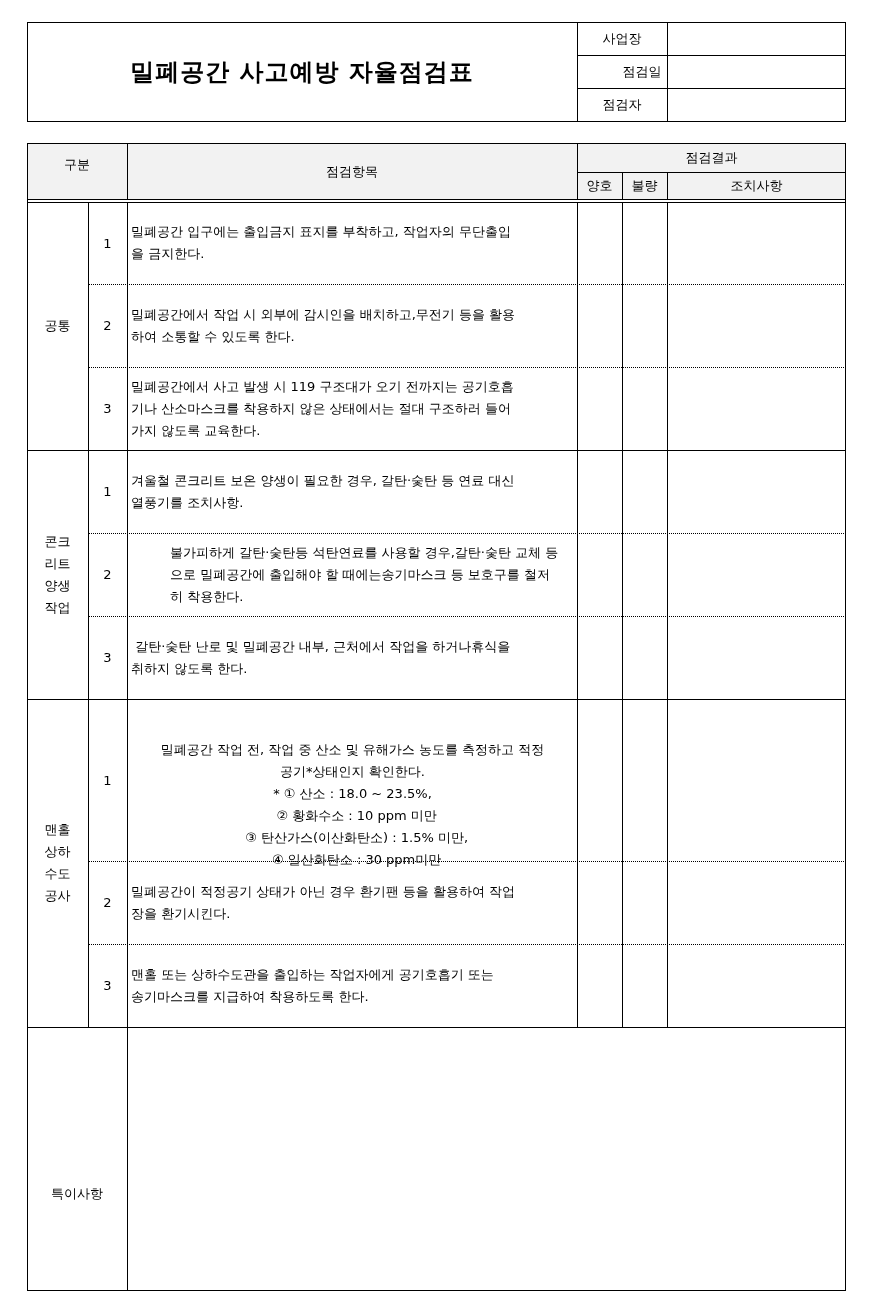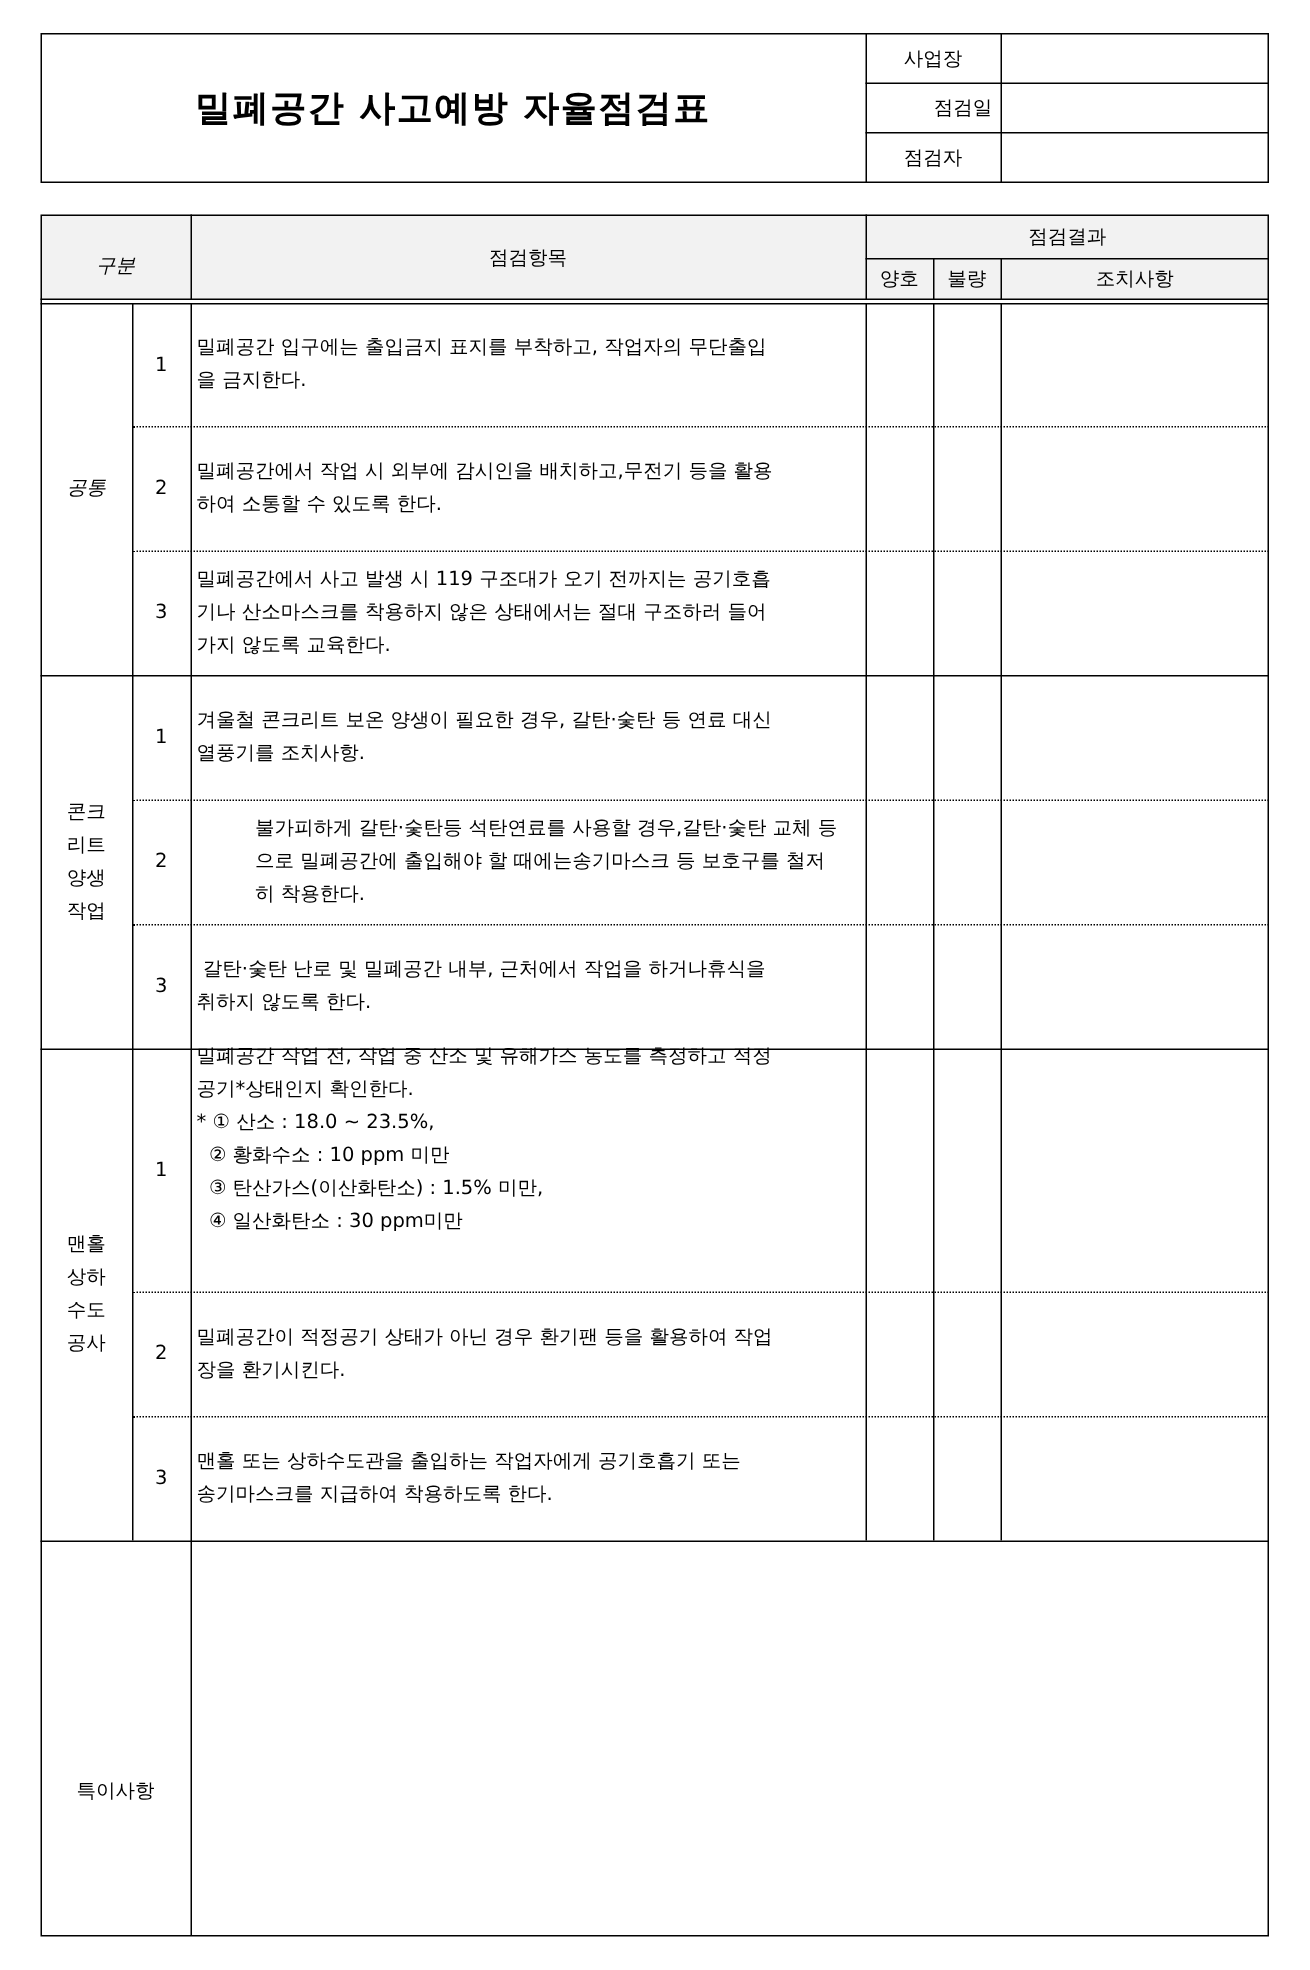--- a/index.html
+++ b/index.html
@@ -34,21 +34,21 @@
   <div class="cell" style="left:577px;top:88px;width:90px;height:33px;">점검자</div>
   <div class="cell" style="left:667px;top:88px;width:179px;height:33px;"></div>
 </div>
 
 <div>
 
   <div class="hdr-bg" style="left:27px;top:143px;width:819px;height:57px;"></div>
 
   <div class="abs" style="left:27px;top:143px;width:819px;height:1148px;border:1px solid #000;"></div>
 
-  <div class="cell" style="left:27px;top:148px;width:100px;height:57px;font-style:italic;">구분</div>
+  <div class="cell" style="left:27px;top:136px;width:100px;height:57px;">구분</div>
   <div class="cell" style="left:127px;top:143px;width:450px;height:57px;">점검항목</div>
   <div class="cell" style="left:577px;top:143px;width:269px;height:29px;">점검결과</div>
   <div class="cell" style="left:577px;top:172px;width:45px;height:28px;">양호</div>
   <div class="cell" style="left:622px;top:172px;width:45px;height:28px;">불량</div>
   <div class="cell" style="left:667px;top:172px;width:179px;height:28px;">조치사항</div>
 
   <div class="hline" style="left:577px;top:172px;width:269px;"></div>
   <div class="vline" style="left:127px;top:143px;height:57px;"></div>
   <div class="vline" style="left:577px;top:143px;height:57px;"></div>
   <div class="vline" style="left:622px;top:172px;height:28px;"></div>
@@ -67,21 +67,21 @@
   <div class="hline" style="left:27px;top:699px;width:819px;"></div>
   <div class="hline" style="left:27px;top:1027px;width:819px;"></div>
 
   <div class="dotline" style="left:88px;top:284px;width:758px;"></div>
   <div class="dotline" style="left:88px;top:367px;width:758px;"></div>
   <div class="dotline" style="left:88px;top:533px;width:758px;"></div>
   <div class="dotline" style="left:88px;top:616px;width:758px;"></div>
   <div class="dotline" style="left:88px;top:861px;width:758px;"></div>
   <div class="dotline" style="left:88px;top:944px;width:758px;"></div>
 
-  <div class="vert-label" style="left:27px;top:202px;width:61px;height:248px;font-style:italic;">
+  <div class="vert-label" style="left:27px;top:202px;width:61px;height:248px;">
     <span>공통</span>
   </div>
 
   <div class="cell" style="left:88px;top:202px;width:39px;height:82px;">1</div>
   <div class="item-text" style="left:127px;top:202px;width:450px;height:82px;">
     <span>밀폐공간 입구에는 출입금지 표지를 부착하고, 작업자의 무단출입</span>
     <span>을 금지한다.</span>
   </div>
   <div class="fillcell" style="left:577px;top:202px;width:45px;height:82px;"></div>
   <div class="fillcell" style="left:622px;top:202px;width:45px;height:82px;"></div>
@@ -142,21 +142,21 @@
   <div class="fillcell" style="left:667px;top:616px;width:179px;height:83px;"></div>
 
   <div class="vert-label" style="left:27px;top:699px;width:61px;height:328px;">
     <span>맨홀</span>
     <span>상하</span>
     <span>수도</span>
     <span>공사</span>
   </div>
 
   <div class="cell" style="left:88px;top:699px;width:39px;height:162px;">1</div>
-  <div class="item-text" style="left:127px;top:679px;width:450px;height:162px;">
+  <div class="item-text" style="left:127px;top:724px;width:450px;height:162px;text-align:center;">
     <span>밀폐공간 작업 전, 작업 중 산소 및 유해가스 농도를 측정하고 적정</span>
     <span>공기*상태인지 확인한다.</span>
     <span>* ① 산소 : 18.0 ~ 23.5%,</span>
     <span>  ② 황화수소 : 10 ppm 미만</span>
     <span>  ③ 탄산가스(이산화탄소) : 1.5% 미만,</span>
     <span>  ④ 일산화탄소 : 30 ppm미만</span>
   </div>
   <div class="fillcell" style="left:577px;top:699px;width:45px;height:162px;"></div>
   <div class="fillcell" style="left:622px;top:699px;width:45px;height:162px;"></div>
   <div class="fillcell" style="left:667px;top:699px;width:179px;height:162px;"></div>

